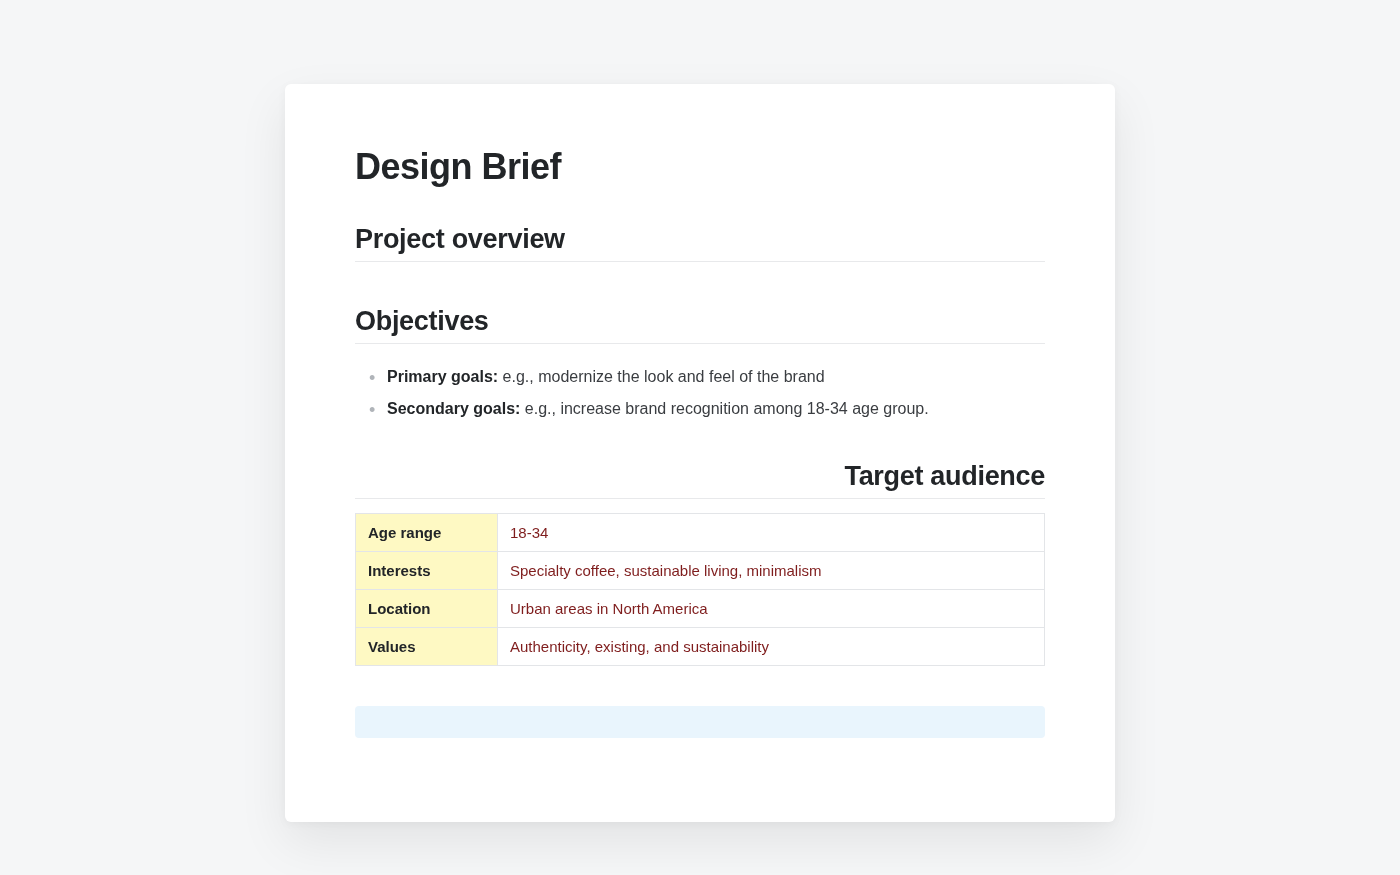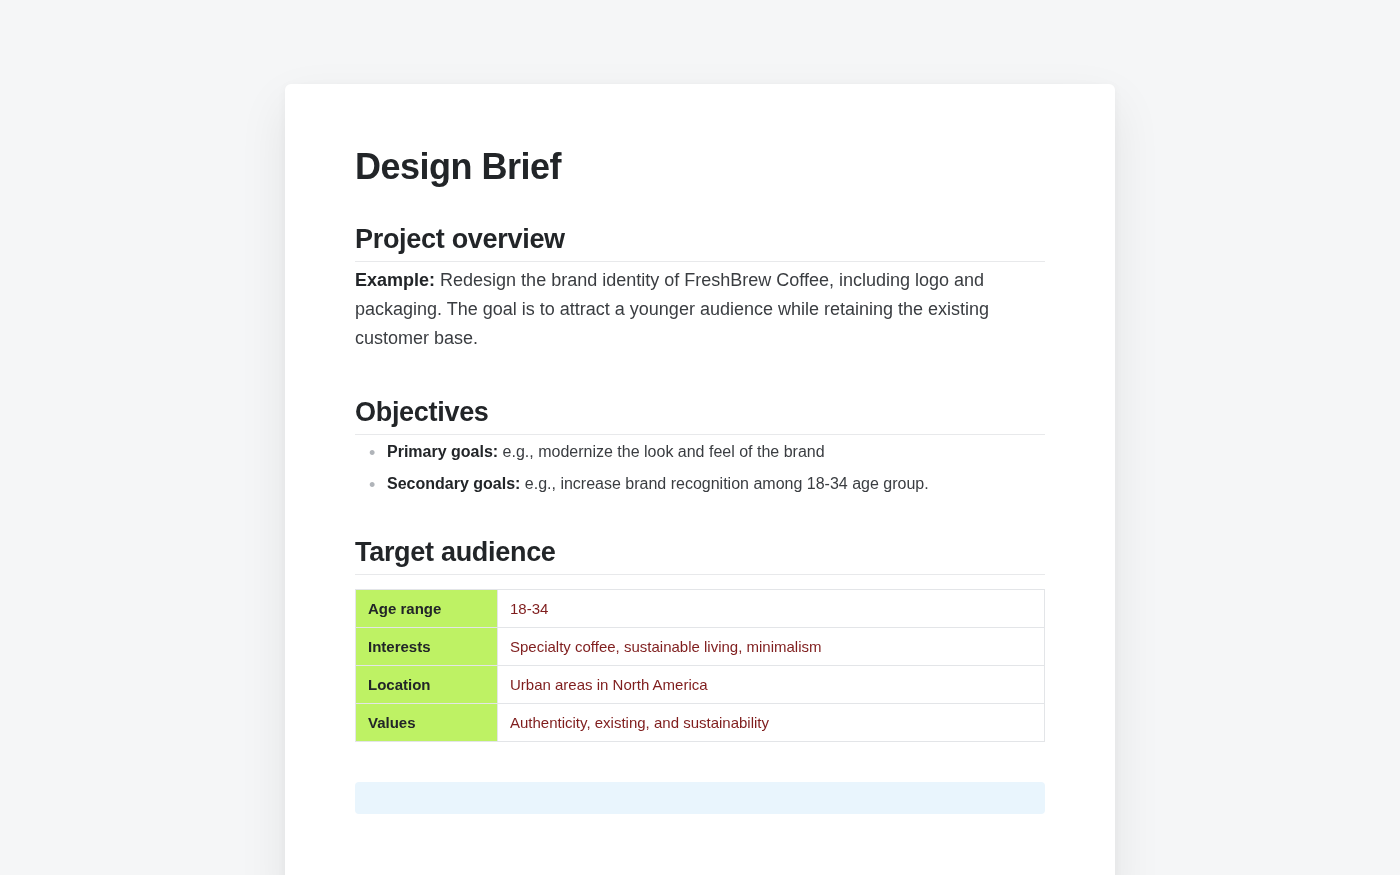--- a/index.html
+++ b/index.html
@@ -30,24 +30,25 @@
     letter-spacing: -0.5px;
     margin-bottom: 36px;
   }
   .section-heading {
     font-size: 27px;
     font-weight: 600;
     color: #222528;
     letter-spacing: -0.3px;
     padding-bottom: 6px;
     border-bottom: 1px solid #e8e9eb;
-    margin-bottom: 4px;
+    margin-bottom: 20px;
   }
   .section-heading.tight {
     margin-bottom: 14px;
+    text-align: right;
   }
   .body-text {
     font-size: 18px;
     line-height: 1.62;
     color: #3a3d41;
   }
   .label-bold {
     font-weight: 600;
     color: #222528;
   }
@@ -84,44 +85,40 @@
   }
   table.audience-table td {
     border: 1px solid #e3e5e8;
     padding: 10px 12px;
     color: #7f1d1d;
   }
   table.audience-table td.key {
     width: 142px;
     font-weight: 600;
     color: #222528;
-    background: #bef264;
+    background: #fef9c3;
   }
   .info-panel {
     background: #e9f5fd;
     border-radius: 4px;
     padding: 16px 18px;
     display: flex;
     align-items: flex-start;
     gap: 12px;
   }
 </style>
 </head>
 <body>
 
 <div class="page-card">
 
   <h1 class="doc-title">Design Brief</h1>
 
   <div class="section-block">
     <h2 class="section-heading">Project overview</h2>
-    <p class="body-text">
-      <span class="label-bold">Example:</span>
-      <span>Redesign the brand identity of FreshBrew Coffee, including logo and packaging. The goal is to attract a younger audience while retaining the existing customer base.</span>
-    </p>
   </div>
 
   <div class="section-block tighter">
     <h2 class="section-heading">Objectives</h2>
     <ul class="obj-list">
       <li>
         <span class="label-bold">Primary goals:</span>
         <span>e.g., modernize the look and feel of the brand</span>
       </li>
       <li>

